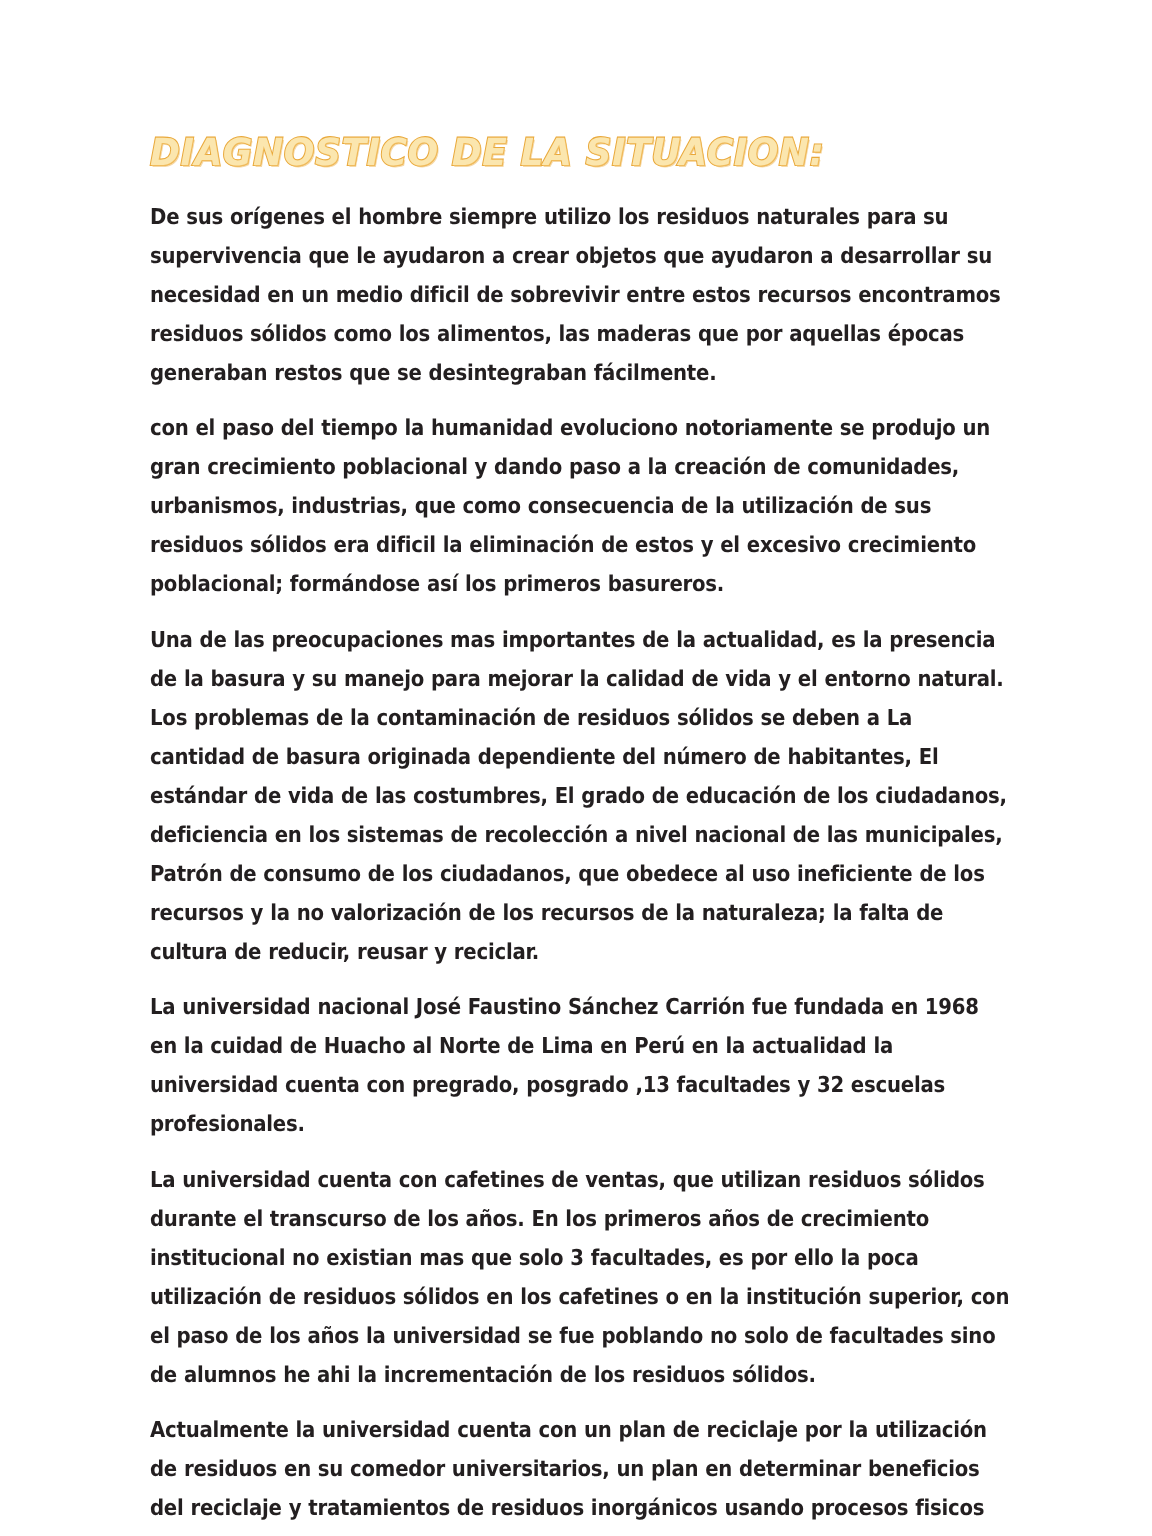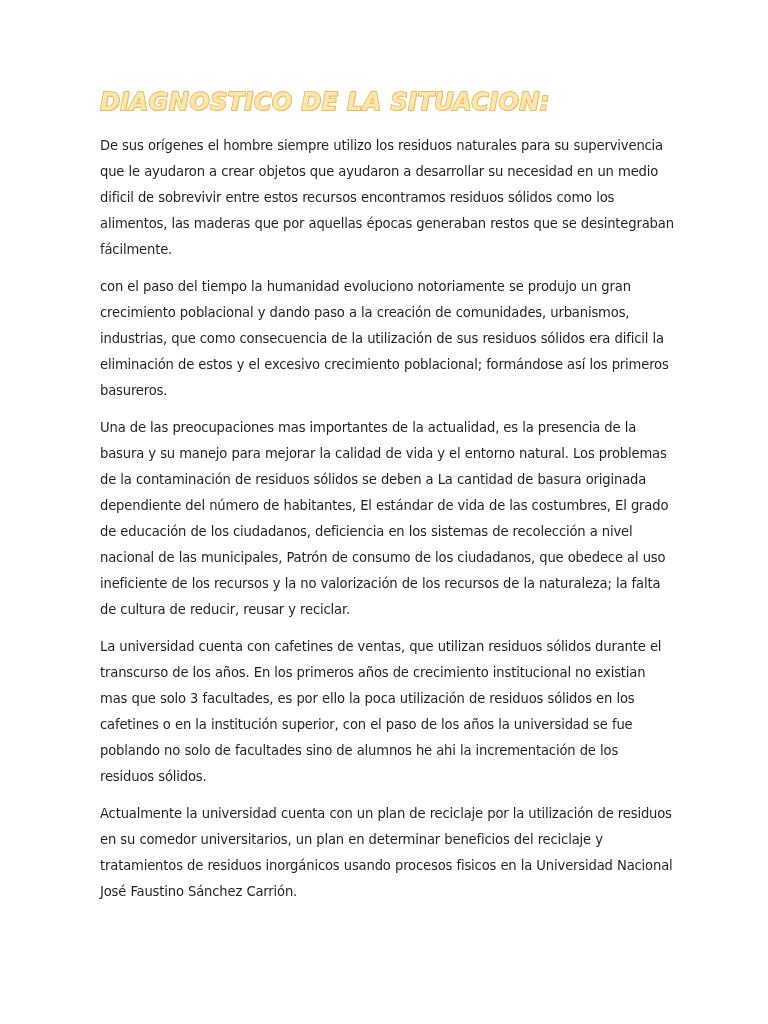--- a/index.html
+++ b/index.html
@@ -50,34 +50,35 @@
     transform-origin: left center;
   }
 
   
   p.para {
     margin: 0 0 11px 0;
     font-size: 14.6px;
     line-height: 26px;
     text-align: left;
     color: #231f20;
-    font-weight: 400;
+    font-weight: 700;
     letter-spacing: -0.15px;
     word-spacing: 0.2px;
   }
   p.para:last-of-type { margin-bottom: 0; }
 </style>
 </head>
 <body>
 
 <div class="page">
   <div class="content">
 
     <h1 class="doc-title">DIAGNOSTICO DE LA SITUACION:</h1>
 
     <p class="para">De sus orígenes el hombre siempre utilizo los residuos naturales para su supervivencia que le ayudaron a crear objetos que ayudaron a desarrollar su necesidad en un medio dificil de sobrevivir entre estos recursos encontramos residuos sólidos como los alimentos, las maderas que por aquellas épocas generaban restos que se desintegraban fácilmente.</p>
     <p class="para">con el paso del tiempo la humanidad evoluciono notoriamente se produjo un gran crecimiento poblacional y dando paso a la creación de comunidades, urbanismos, industrias, que como consecuencia de la utilización de sus residuos sólidos era dificil la eliminación de estos y el excesivo crecimiento poblacional; formándose así los primeros basureros.</p>
     <p class="para">Una de las preocupaciones mas importantes de la actualidad, es la presencia de la basura y su manejo para mejorar la calidad de vida y el entorno natural. Los problemas de la contaminación de residuos sólidos se deben a La cantidad de basura originada dependiente del número de habitantes, El estándar de vida de las costumbres, El grado de educación de los ciudadanos, deficiencia en los sistemas de recolección a nivel nacional de las municipales, Patrón de consumo de los ciudadanos, que obedece al uso ineficiente de los recursos y la no valorización de los recursos de la naturaleza; la falta de cultura de reducir, reusar y reciclar.</p>
+    <p class="para">La universidad nacional José Faustino Sánchez Carrión fue fundada en 1968 en la cuidad de Huacho al Norte de Lima en Perú en la actualidad la universidad cuenta con pregrado, posgrado ,13 facultades y 32 escuelas profesionales.</p>
     <p class="para">La universidad cuenta con cafetines de ventas, que utilizan residuos sólidos durante el transcurso de los años. En los primeros años de crecimiento institucional no existian mas que solo 3 facultades, es por ello la poca utilización de residuos sólidos en los cafetines o en la institución superior, con el paso de los años la universidad se fue poblando no solo de facultades sino de alumnos he ahi la incrementación de los residuos sólidos.</p>
     <p class="para">Actualmente la universidad cuenta con un plan de reciclaje por la utilización de residuos en su comedor universitarios, un plan en determinar beneficios del reciclaje y tratamientos de residuos inorgánicos usando procesos fisicos en la Universidad Nacional José Faustino Sánchez Carrión.</p>
 
   </div>
 </div>
 
 </body></html>

